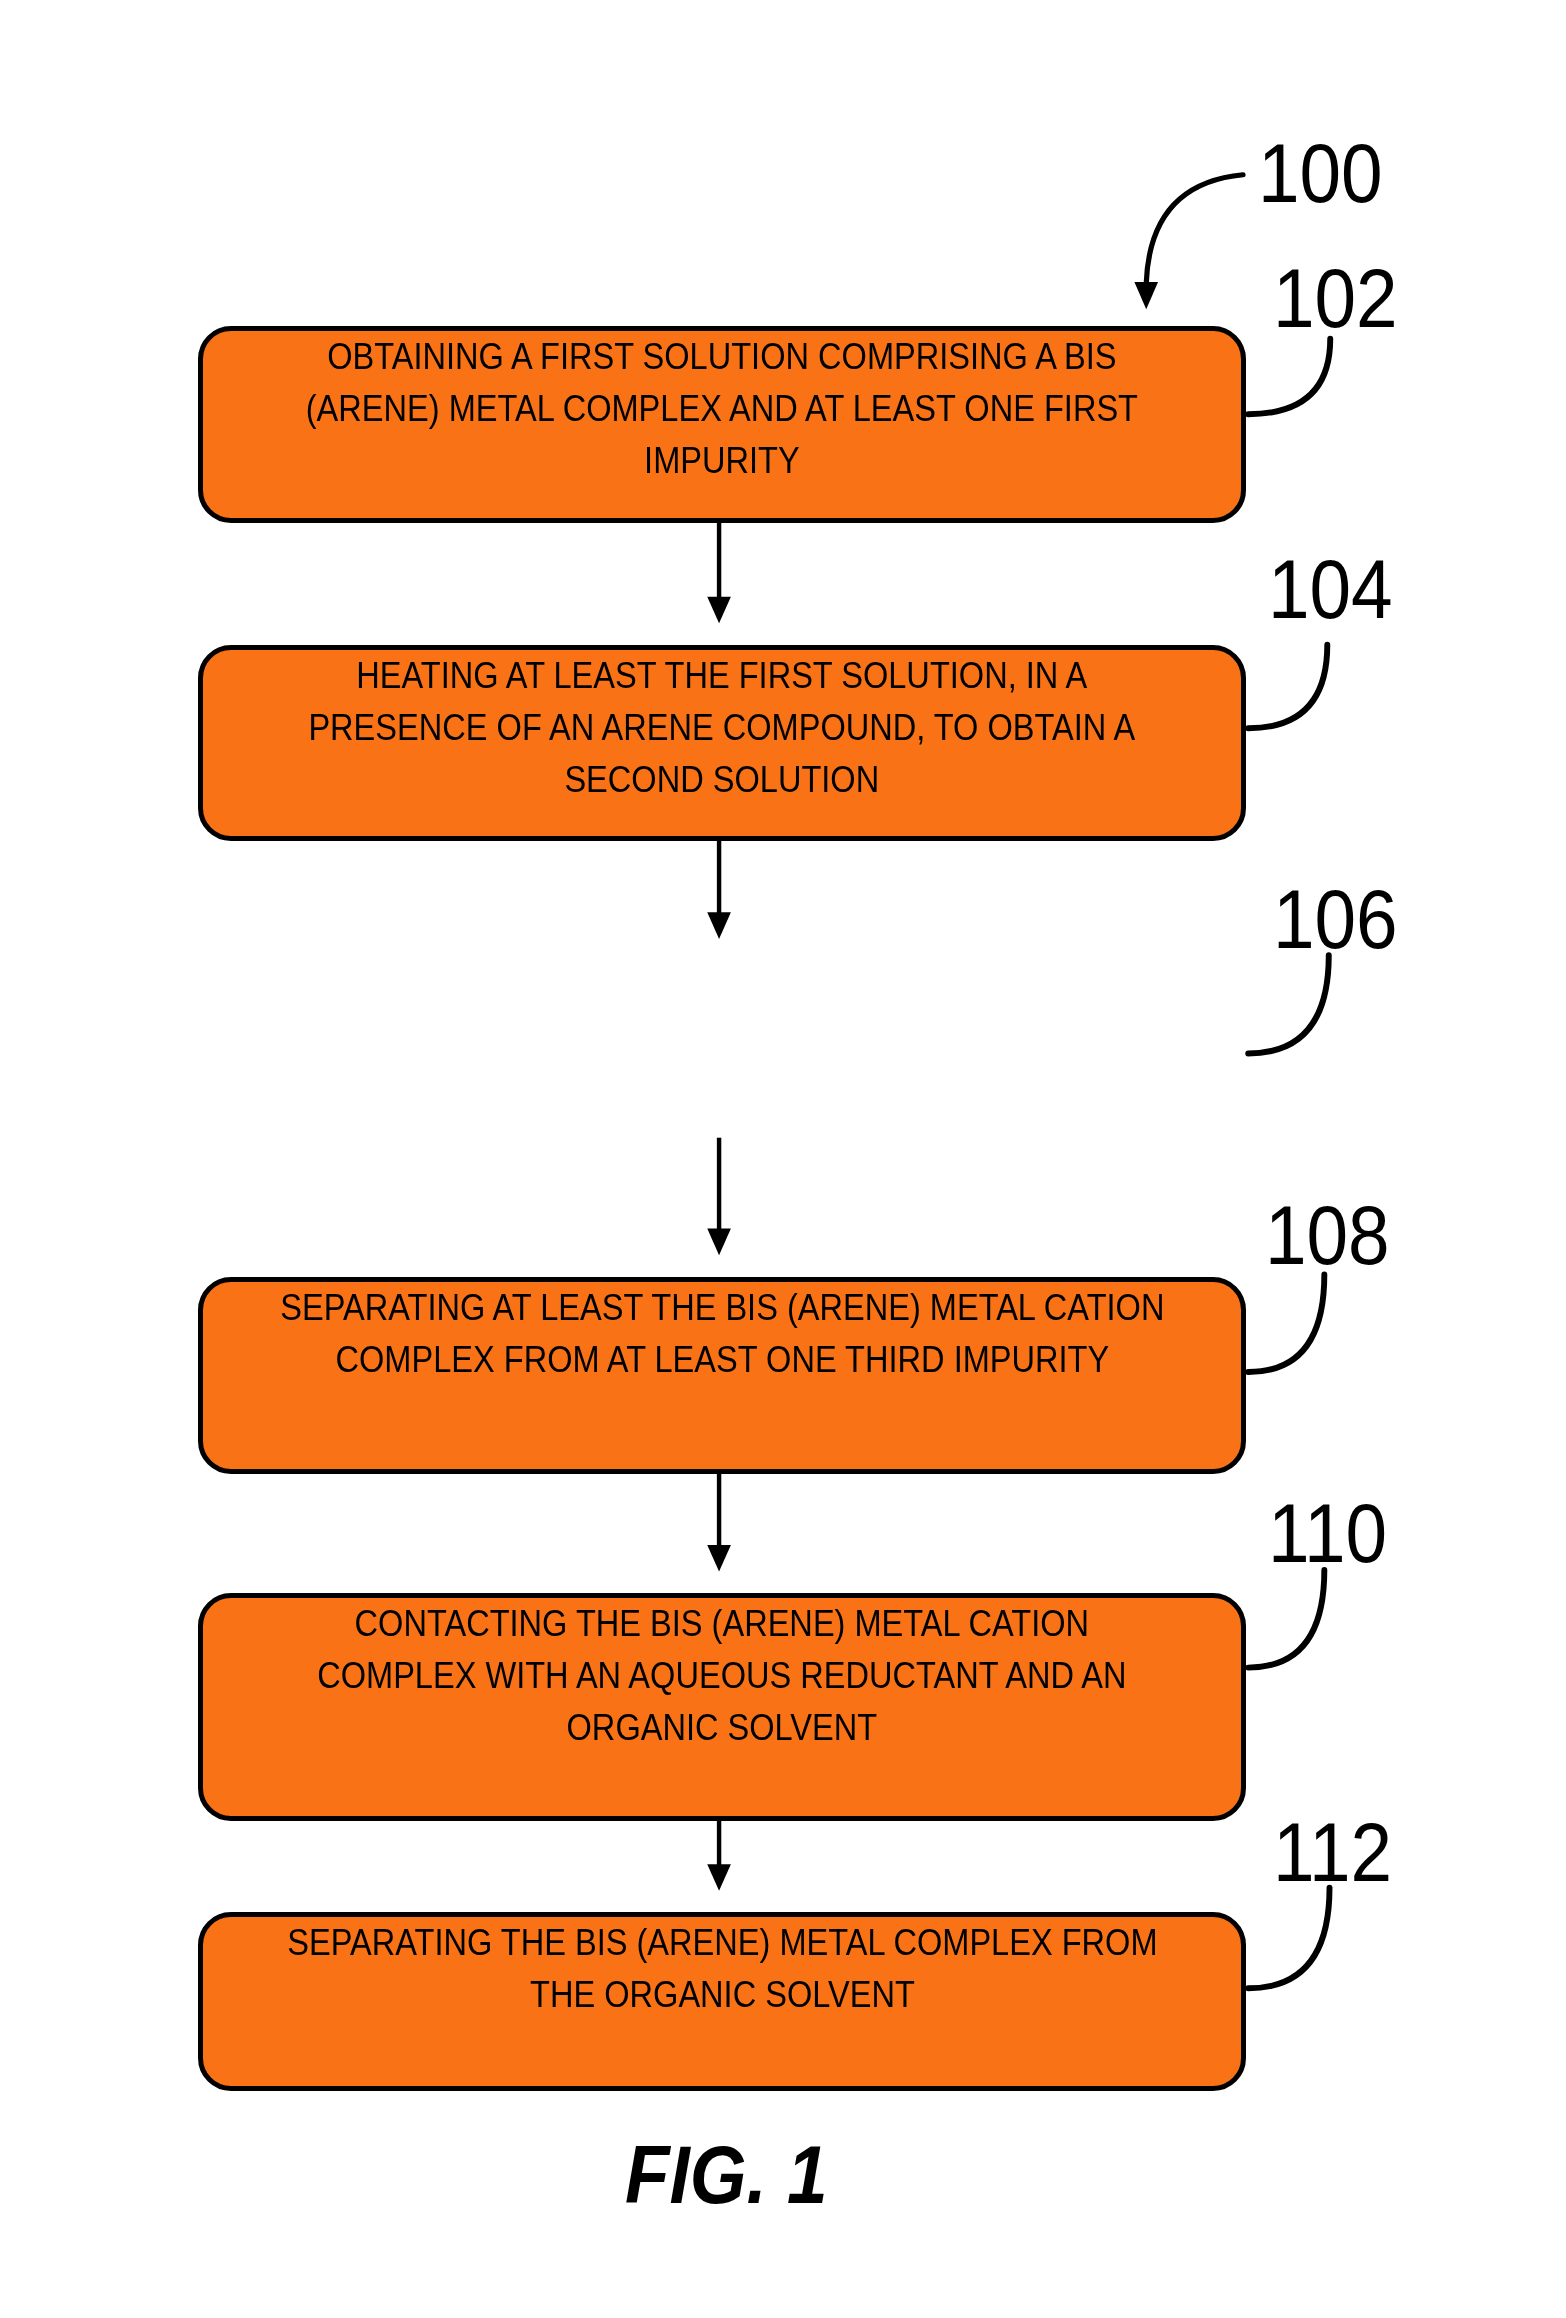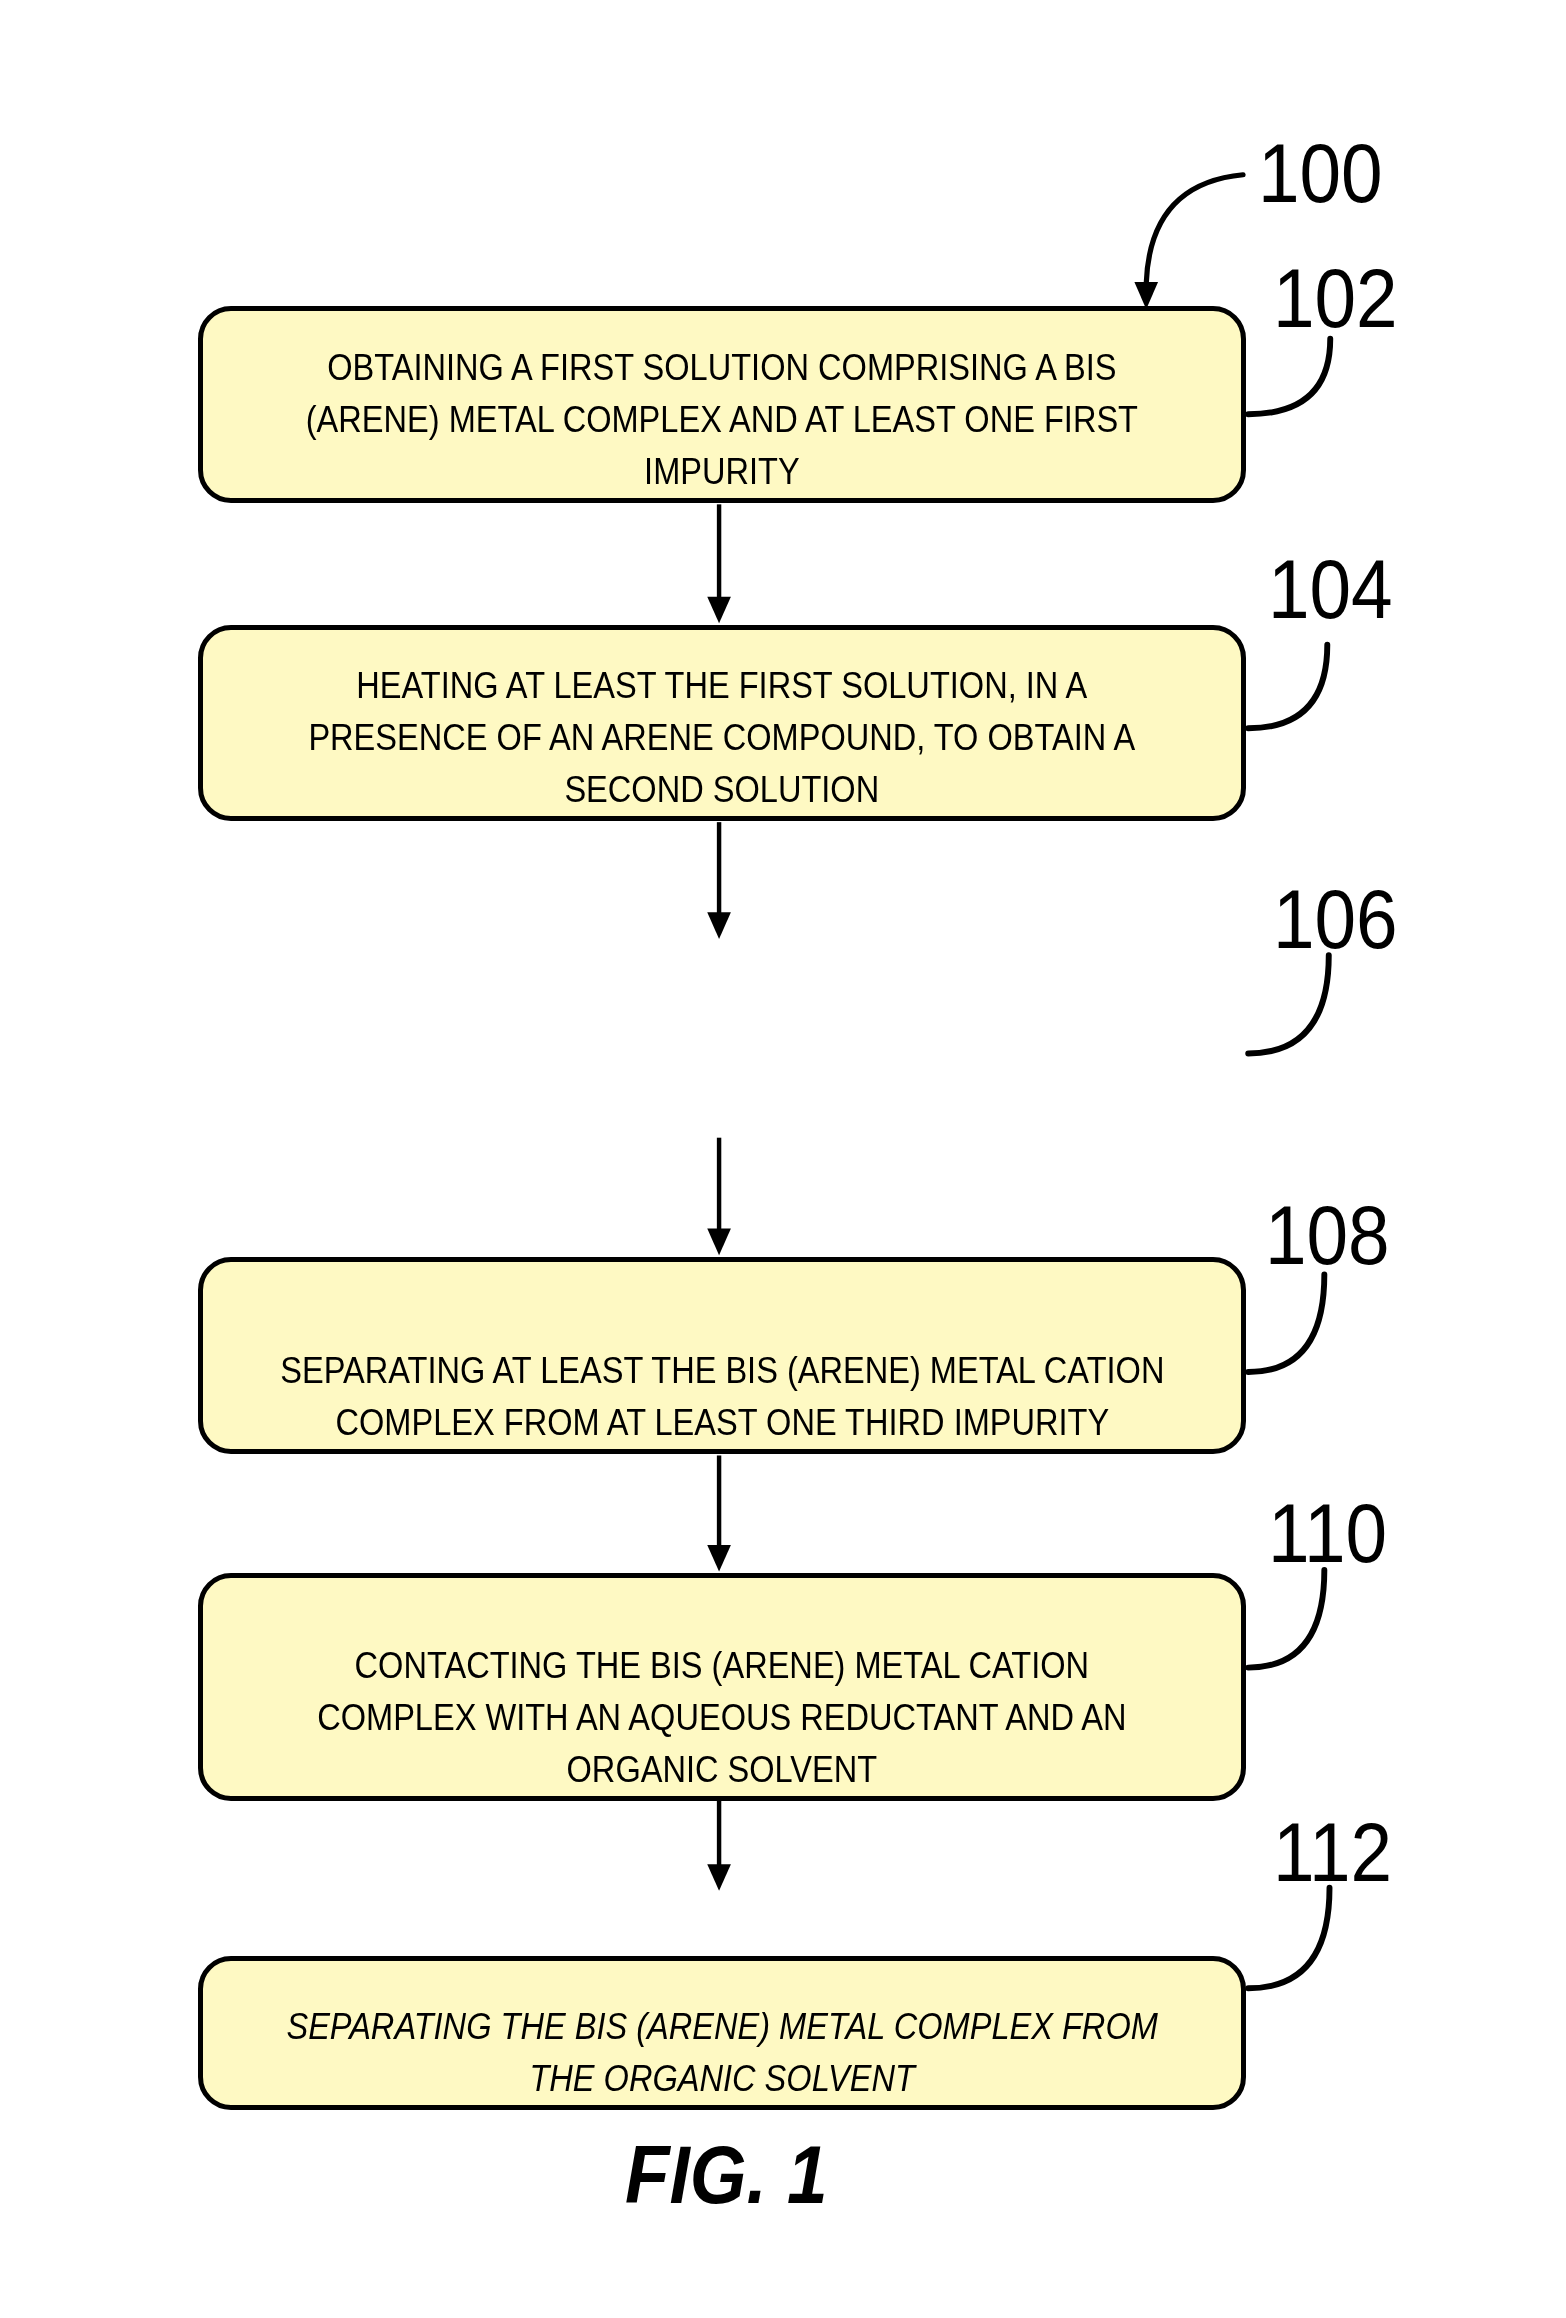--- a/index.html
+++ b/index.html
@@ -24,24 +24,25 @@
     height: 2319px;
     pointer-events: none;
   }
   .step-box {
     position: absolute;
     left: 198px;
     width: 1048px;
     box-sizing: border-box;
     border: 5.2px solid #000000;
     border-radius: 33px;
-    background: #fef9c3;
+    background: #f97316;
     display: flex;
-    align-items: flex-end;
+    align-items: flex-start;
     justify-content: center;
+    margin-top: 20px;
   }
   .box-text {
     white-space: pre;
     text-align: center;
     font-size: 37px;
     line-height: 52px;
     font-weight: 400;
     letter-spacing: 0px;
     transform: scaleX(0.88);
     transform-origin: center center;
@@ -119,21 +120,21 @@
   </div>
   <div class="step-box" style="top:1257px; height:197px;">
     <div class="box-text">SEPARATING AT LEAST THE BIS (ARENE) METAL CATION
 COMPLEX FROM AT LEAST ONE THIRD IMPURITY</div>
   </div>
   <div class="step-box" style="top:1573px; height:228px;">
     <div class="box-text">CONTACTING THE BIS (ARENE) METAL CATION
 COMPLEX WITH AN AQUEOUS REDUCTANT AND AN
 ORGANIC SOLVENT</div>
   </div>
-  <div class="step-box" style="top:1956px; height:154px;font-style:italic;">
+  <div class="step-box" style="top:1892px; height:179px;">
     <div class="box-text">SEPARATING THE BIS (ARENE) METAL COMPLEX FROM
 THE ORGANIC SOLVENT</div>
   </div>
 
   <div class="ref-label" style="left:1258px; top:132px;">100</div>
   <div class="ref-label" style="left:1273px; top:257px;">102</div>
   <div class="ref-label" style="left:1268px; top:548px;">104</div>
   <div class="ref-label" style="left:1273px; top:878px;">106</div>
   <div class="ref-label" style="left:1265px; top:1194px;">108</div>
   <div class="ref-label" style="left:1268px; top:1492px;">110</div>

